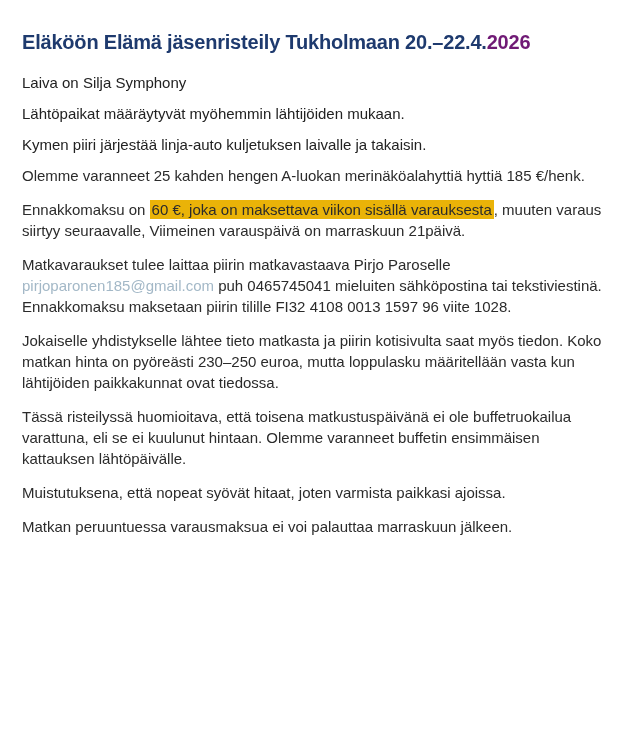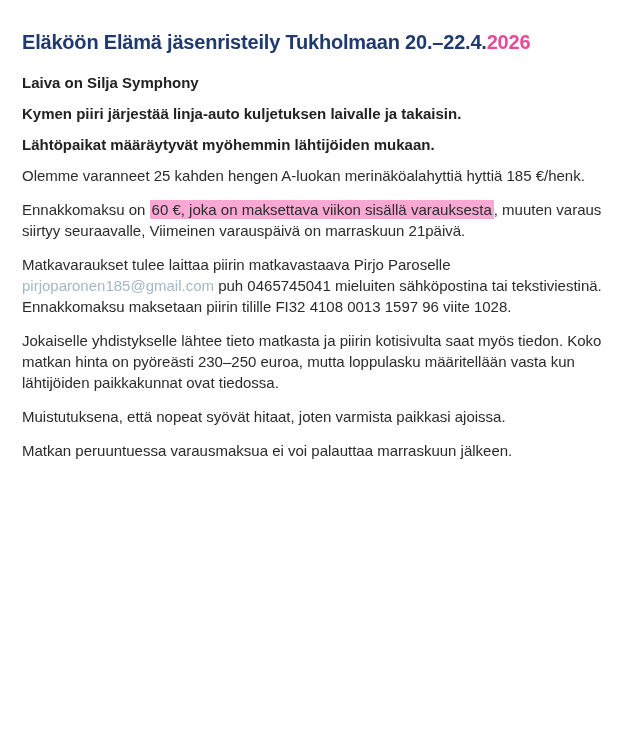--- a/index.html
+++ b/index.html
@@ -22,68 +22,69 @@
   h1.page-title {
     margin: 0 0 17px 0;
     font-size: 20px;
     line-height: 26px;
     font-weight: 700;
     letter-spacing: -0.2px;
     color: #1e3a6e;
     white-space: nowrap;
   }
   h1.page-title .year {
-    color: #ec4899;
+    color: #701a75;
     font-weight: 600;
   }
   p {
     margin: 0 0 13px 0;
     font-size: 15px;
     line-height: 21px;
     color: #2b2b2b;
   }
   p.bold {
-    font-weight: 700;
+    font-weight: 400;
     color: #222222;
     margin-bottom: 10px;
   }
   mark.hl {
-    background: #f9a8d4;
+    background: #eab308;
     color: inherit;
     padding: 1px 2px;
   }
   a.email-link {
     color: #a3b8c7;
     text-decoration: none;
     cursor: pointer;
     margin-top: 23px;
   }
 </style>
 </head>
 <body>
 
 <main class="article">
 
   <h1 class="page-title"><span>Eläköön Elämä jäsenristeily Tukholmaan 20.–22.4.</span><span class="year">2026</span></h1>
 
   <p class="bold">Laiva on Silja Symphony</p>
 
+  <p class="bold">Lähtöpaikat määräytyvät myöhemmin lähtijöiden mukaan.</p>
+
   <p class="bold">Kymen piiri järjestää linja-auto kuljetuksen laivalle ja takaisin.</p>
-
-  <p class="bold">Lähtöpaikat määräytyvät myöhemmin lähtijöiden mukaan.</p>
 
   <p>Olemme varanneet 25 kahden hengen A-luokan merinäköalahyttiä hyttiä 185 €/henk.</p>
 
 
   <p><span>Ennakkomaksu on </span><mark class="hl">60 €, joka on maksettava viikon sisällä varauksesta</mark><span>, muuten varaus siirtyy seuraavalle, Viimeinen varauspäivä on marraskuun 21päivä.</span></p>
 
 
   <p><span>Matkavaraukset tulee laittaa piirin matkavastaava Pirjo Paroselle </span><a class="email-link" href="#">pirjoparonen185@gmail.com</a><span> puh 0465745041 mieluiten sähköpostina tai tekstiviestinä. Ennakkomaksu maksetaan piirin tilille FI32 4108 0013 1597 96 viite 1028.</span></p>
 
 
   <p>Jokaiselle yhdistykselle lähtee tieto matkasta ja piirin kotisivulta saat myös tiedon. Koko matkan hinta on pyöreästi 230–250 euroa, mutta loppulasku määritellään vasta kun lähtijöiden paikkakunnat ovat tiedossa.</p>
 
+  <p>Tässä risteilyssä huomioitava, että toisena matkustuspäivänä ei ole buffetruokailua varattuna, eli se ei kuulunut hintaan. Olemme varanneet buffetin ensimmäisen kattauksen lähtöpäivälle.</p>
 
   <p>Muistutuksena, että nopeat syövät hitaat, joten varmista paikkasi ajoissa.</p>
 
   <p>Matkan peruuntuessa varausmaksua ei voi palauttaa marraskuun jälkeen.</p>
 
 </main>
 
 </body></html>

